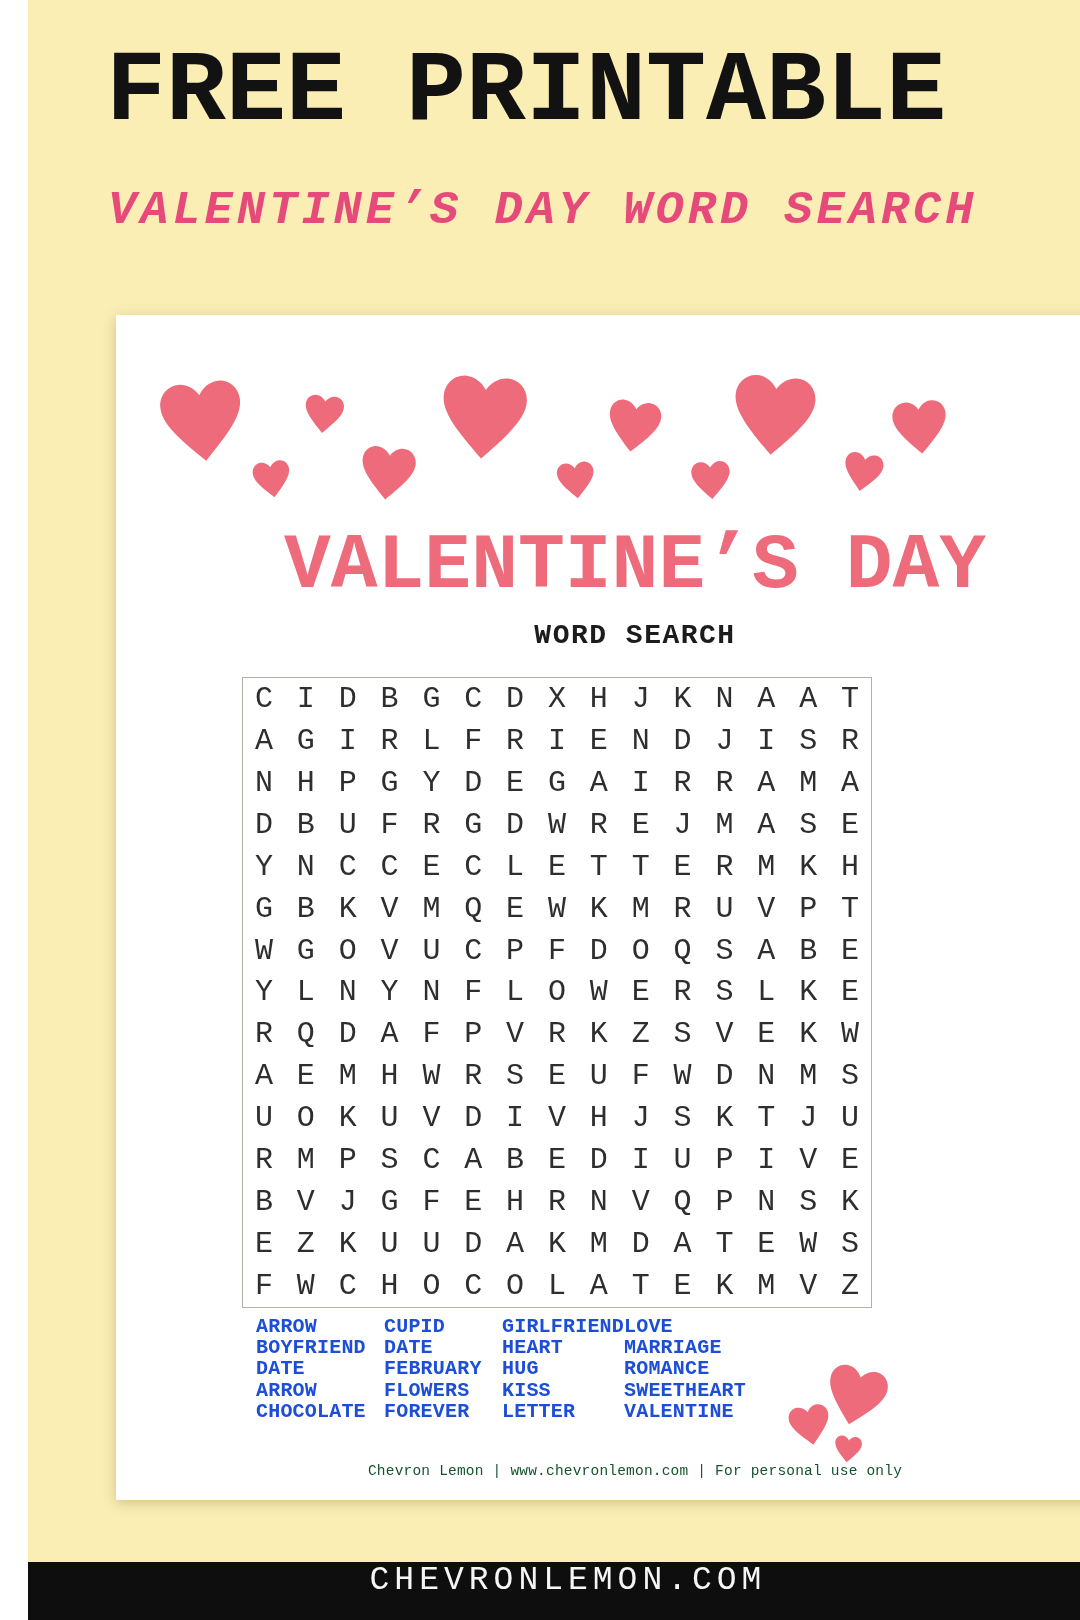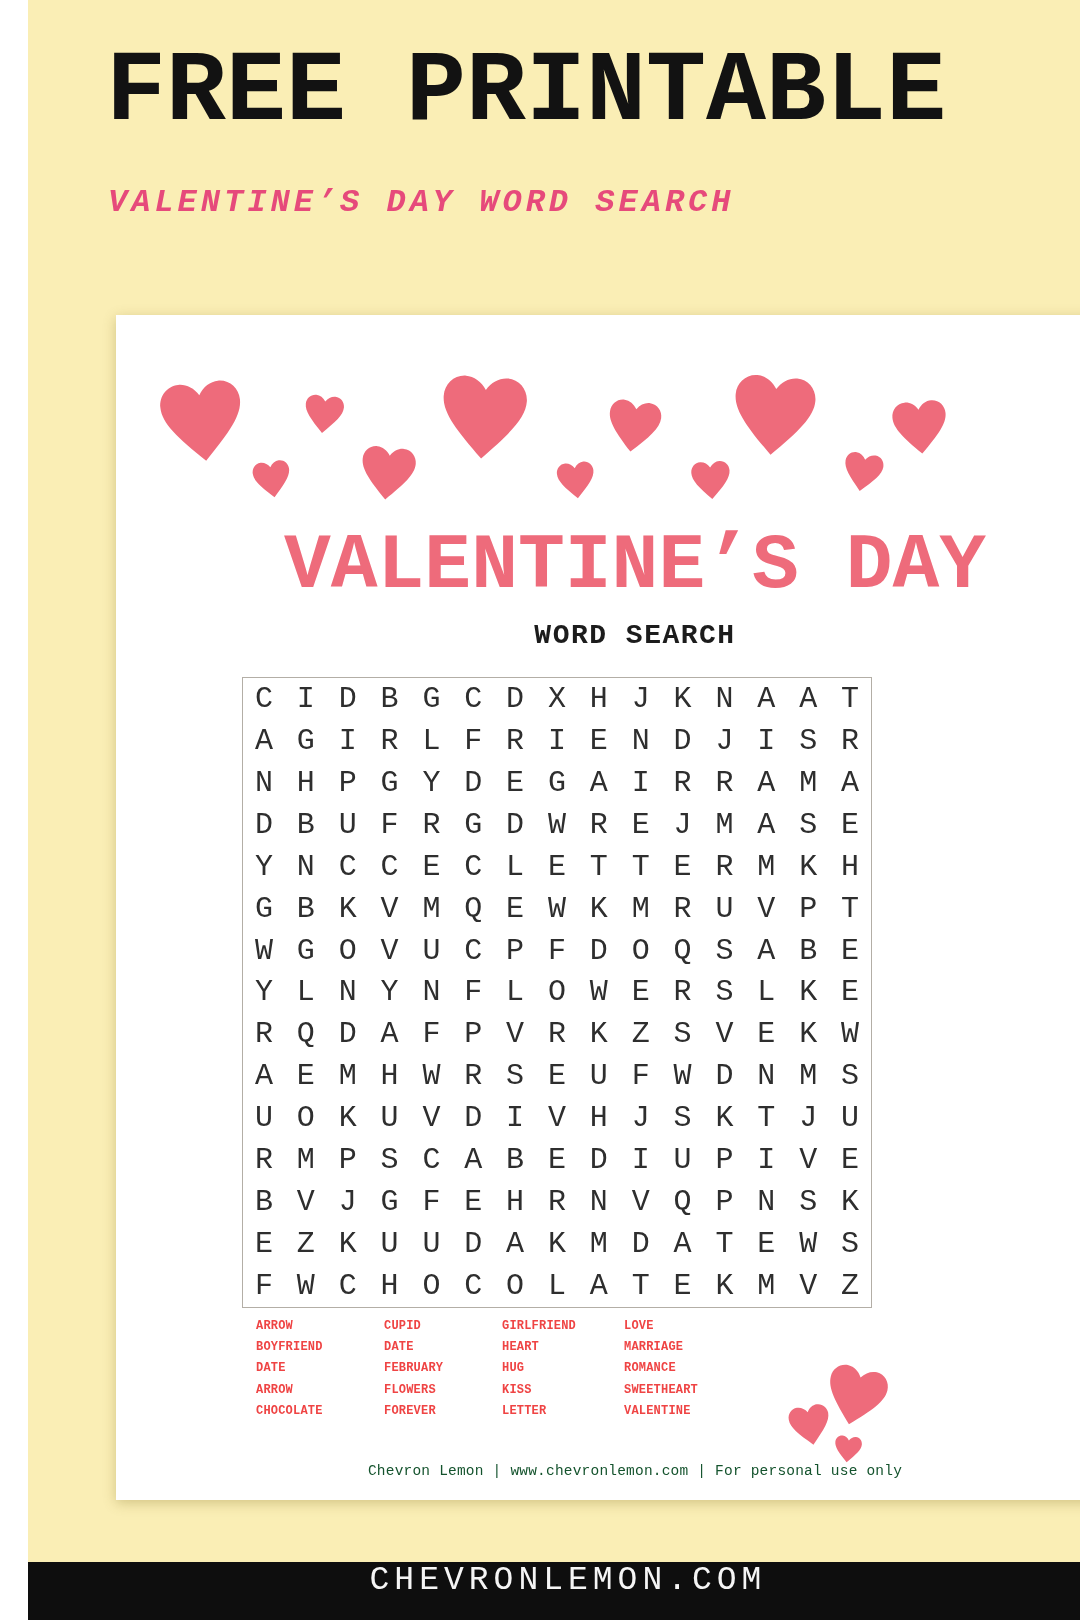--- a/index.html
+++ b/index.html
@@ -19,21 +19,21 @@
     font-size: 100px;
     font-weight: 800;
     letter-spacing: 0px;
     color: #121212;
     line-height: 1.05;
     white-space: nowrap;
   }
   .header-subtitle {
     position: absolute;
     left: 80px; top: 184px;
-    font-size: 32px;
+    font-size: 47px;
     font-style: italic;
     font-weight: 700;
     letter-spacing: 4px;
     color: var(--accent, #E64A7B);
     white-space: nowrap;
   }
   
   .card {
     position: absolute;
     left: 88px; top: 315px;
@@ -82,23 +82,23 @@
     display: flex;
     align-items: center;
     justify-content: center;
     font-size: 30px;
     font-weight: 400;
     color: #2e2e2e;
   }
   .word-col {
     position: absolute;
     top: 1001px;
-    font-size: 12px;
+    font-size: 20px;
     font-weight: 700;
-    color: #ef4444;
+    color: #1d4ed8;
     line-height: 21.2px;
     letter-spacing: 0.2px;
   }
   .word-col.c0 { left: 140px; }
   .word-col.c1 { left: 268px; }
   .word-col.c2 { left: 386px; }
   .word-col.c3 { left: 508px; }
   .card-footer {
     position: absolute;
     left: 0; top: 1148px;

